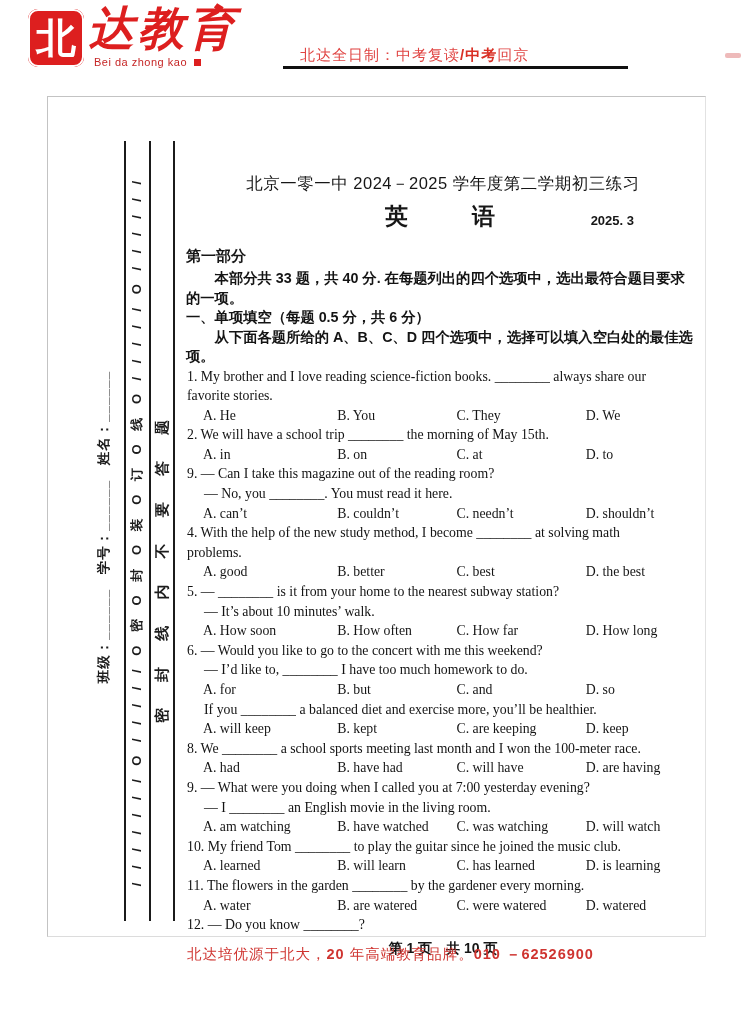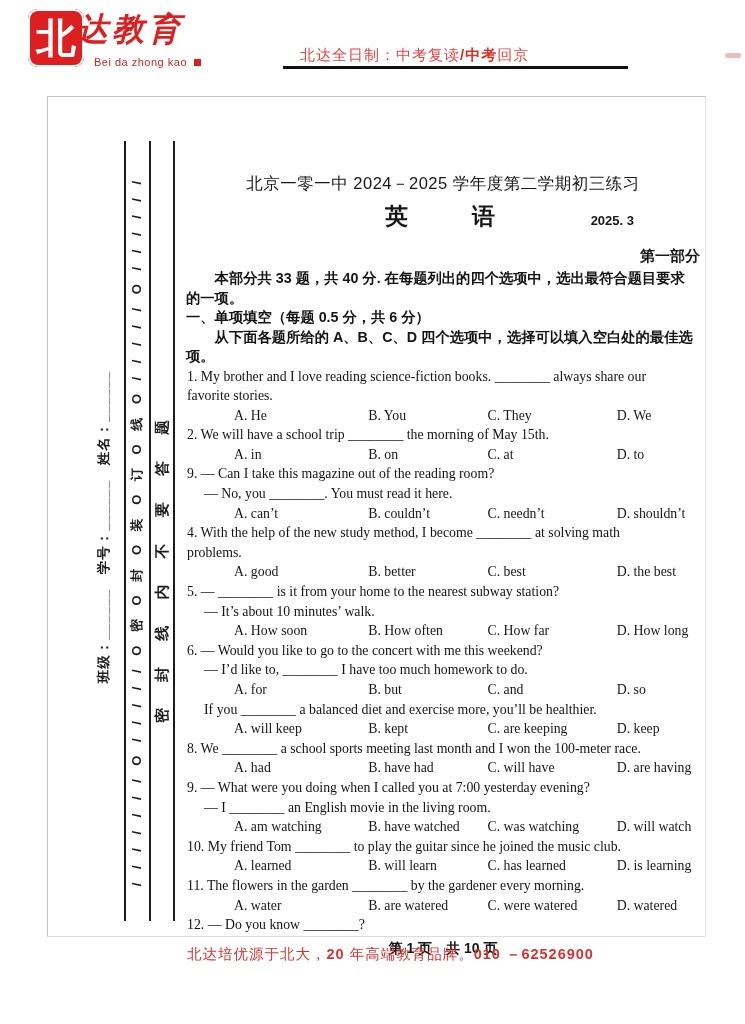--- a/index.html
+++ b/index.html
@@ -5,21 +5,21 @@
   html,body{margin:0;padding:0;}
   body{width:745px;height:1024px;background:#ffffff;position:relative;overflow:hidden;
        font-family:"Liberation Sans",sans-serif;color:#161616;}
   .page{position:absolute;inset:0;}
 
   
   .seal{position:absolute;left:28px;top:9px;width:56px;height:58px;background:#dd1f1f;
         border-radius:10px;display:flex;align-items:center;justify-content:center;
         box-shadow:inset 0 0 0 2px #ffffff,inset 0 0 0 4px #dd1f1f;}
   .seal span{color:#ffffff;font-size:40px;font-weight:700;font-family:"Liberation Serif",serif;}
-  .wordmark{position:absolute;left:76px;top:2px;font-size:32px;font-weight:700;color:#dd1f1f;
+  .wordmark{position:absolute;left:88px;top:2px;font-size:46px;font-weight:700;color:#dd1f1f;
         font-family:"Liberation Serif",serif;font-style:italic;letter-spacing:4px;line-height:54px;}
   .brand-sub{position:absolute;left:94px;top:56px;font-size:11px;color:#c62626;letter-spacing:.5px;}
   .brand-sub .sq{display:inline-block;width:7px;height:7px;background:#dd1f1f;margin-left:7px;}
   .tagline{position:absolute;left:300px;top:46px;font-size:15px;color:#e04543;letter-spacing:1px;}
   .tagline b{font-weight:700;color:#d93025;}
   .rule{position:absolute;left:283px;top:66px;width:345px;height:3px;background:#101010;}
   .edge-mark{position:absolute;left:725px;top:53px;width:16px;height:5px;background:#eaa9a9;
         border-radius:2px;opacity:.8;}
 
   
@@ -33,29 +33,29 @@
   .strip1{left:89px;top:434px;font-size:13px;letter-spacing:5px;font-weight:700;}
   .strip2{left:114px;top:469px;font-size:15px;letter-spacing:11px;font-weight:700;}
   .fields{left:56px;top:430px;font-size:13.5px;font-weight:600;letter-spacing:1px;}
 
   
   .content{position:absolute;left:138px;top:76px;width:514px;}
   .title{text-align:center;font-weight:400;font-size:16.5px;letter-spacing:.5px;margin:0 0 6px;}
   .subject-row{position:relative;text-align:center;height:36px;margin:2px 0 4px;}
   .subject{font-size:23px;font-weight:700;letter-spacing:6px;}
   .date{position:absolute;right:66px;top:12px;font-size:13px;font-weight:700;}
-  .part{text-align:right;font-weight:700;font-size:15px;margin:10px 0 3px;}
+  .part{text-align:left;font-weight:700;font-size:15px;margin:10px 0 3px;}
   .zh{font-weight:700;font-size:14.3px;line-height:19.5px;margin:0;color:#141414;}
   .ind{text-indent:2em;}
   .questions{margin-top:1px;}
   .en{font-family:"Liberation Serif",serif;font-size:13.8px;line-height:18.6px;margin:1px;color:#121212;}
   .dash{padding-left:17px;}
   .opts{display:flex;padding-left:17px;font-family:"Liberation Serif",serif;font-size:13.8px;
         line-height:18.6px;}
-  .opt:nth-child(1){width:27%;margin-left:31px;}
+  .opt:nth-child(1){width:27%;}
   .opt:nth-child(2){width:24%;}
   .opt:nth-child(3){width:26%;}
   .opt:nth-child(4){flex:1;}
   .pagenum{text-align:center;font-weight:700;font-size:14px;margin-top:5px;}
 
   
   .footer{position:absolute;left:187px;top:945px;font-size:14.5px;color:#cf3430;letter-spacing:1px;}
   .footer b{font-weight:700;}
 </style>
 </head>

